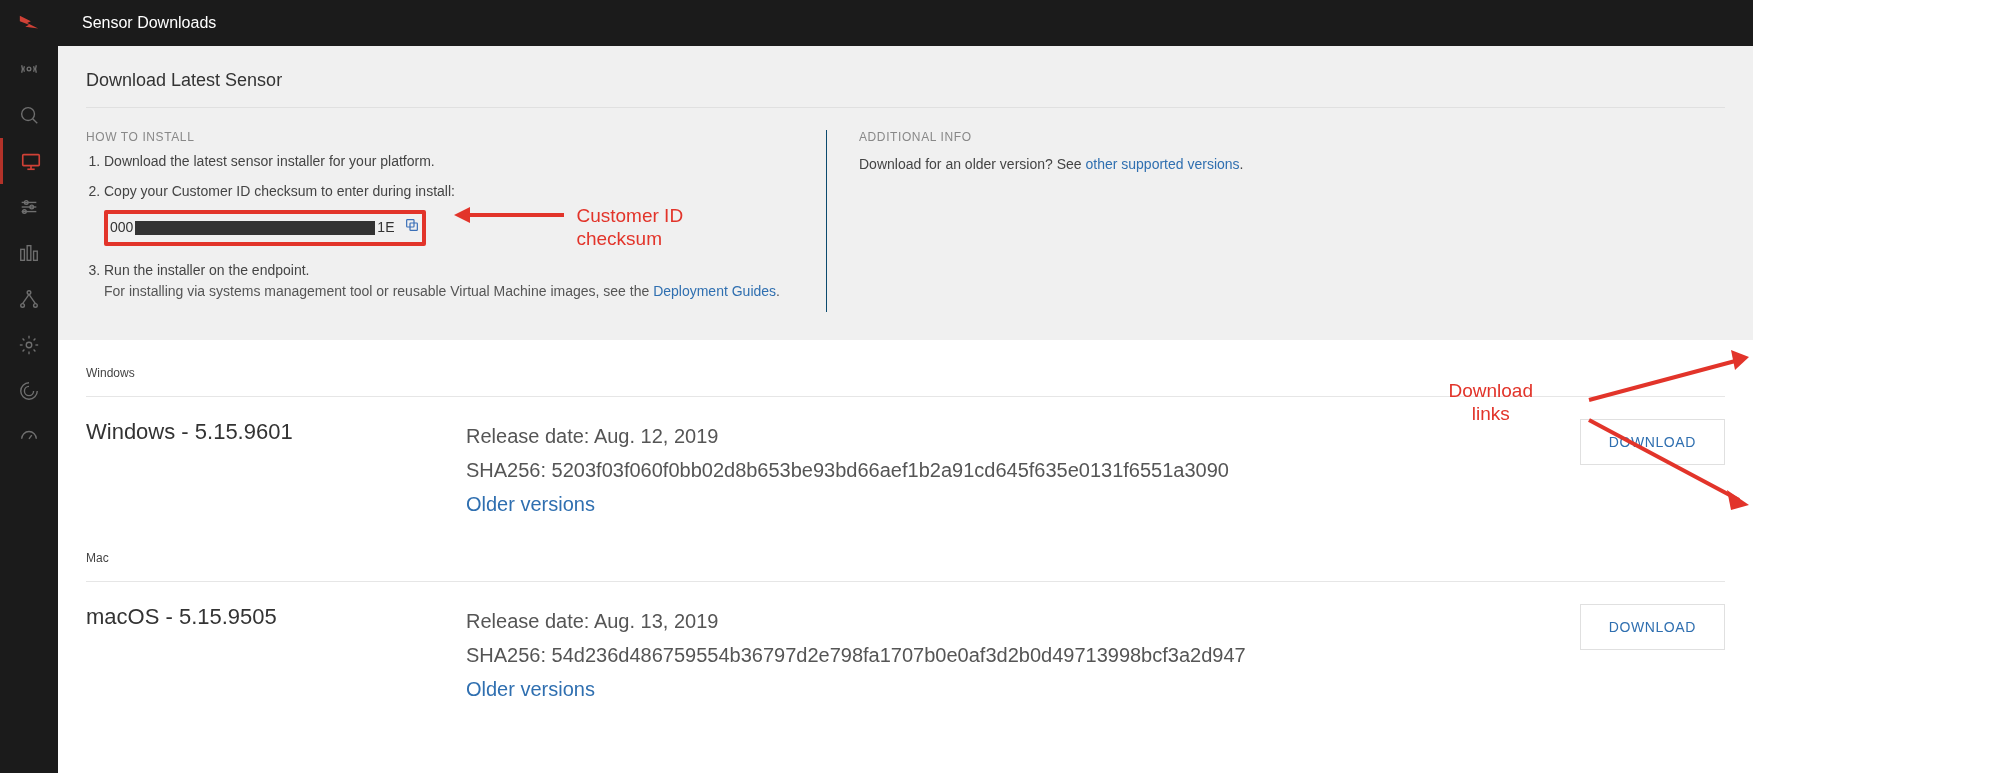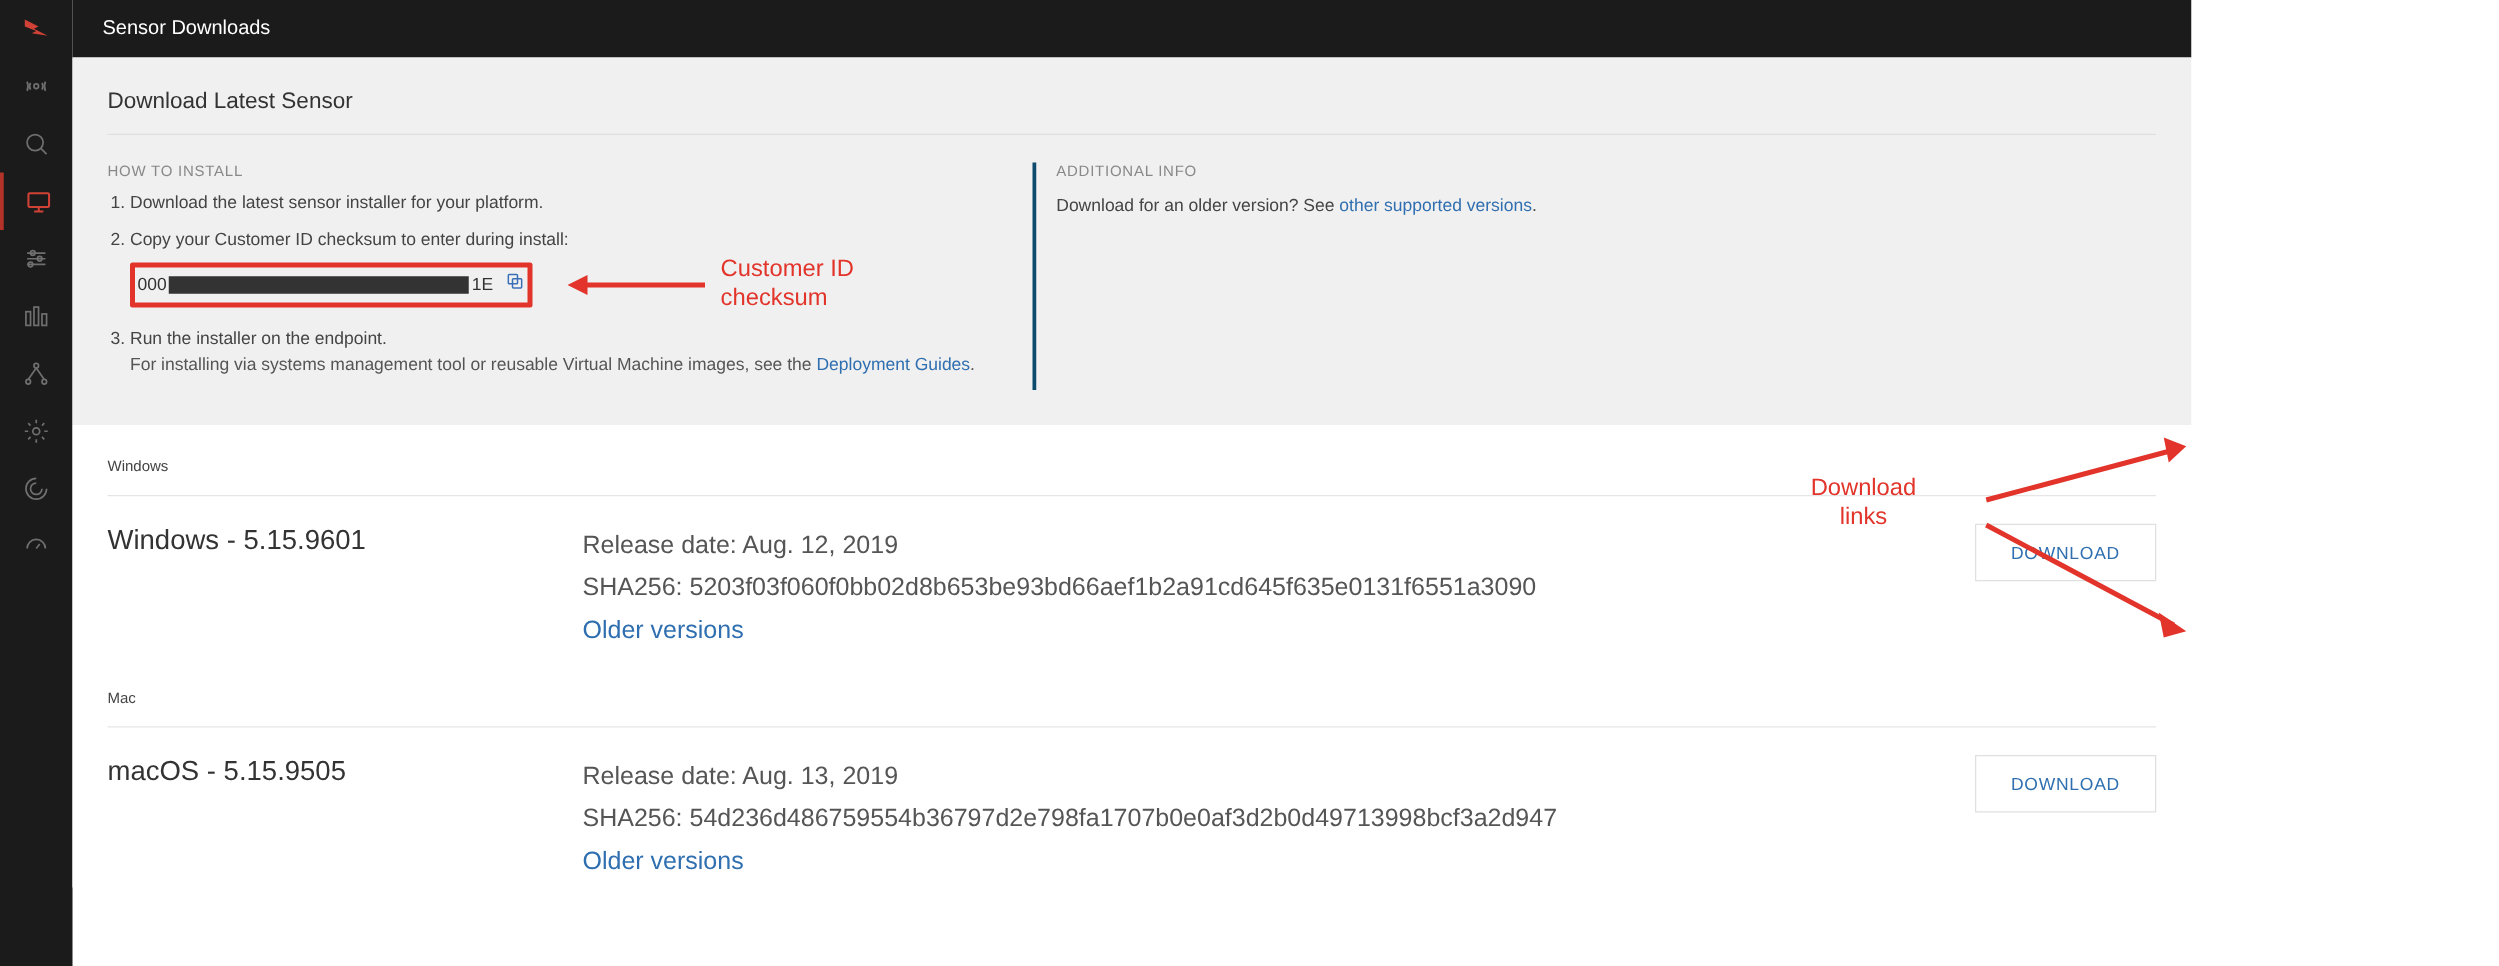--- a/index.html
+++ b/index.html
@@ -10,30 +10,30 @@
   .leftnav .navitem { width: 58px; height: 46px; display:flex; align-items:center; justify-content:center; color:#6f6f6f; }
   .leftnav .navitem.active { border-left: 3px solid #b33229; color:#d04136; }
   .leftnav svg { width: 22px; height: 22px; }
   .main { flex: 1; display: flex; flex-direction: column; }
   .topbar { height: 46px; background: #1b1b1b; color: #fff; display:flex; align-items:center; padding-left: 24px; font-size: 16px; font-weight: 400;}
   .section-latest { background: #f0f0f0; padding: 24px 28px 28px 28px; }
   .section-latest h2 { font-size: 18px; font-weight: 400; color:#333; margin-bottom: 16px; }
   .divider { border: none; border-top: 1px solid #e0e0e0; margin: 0 0 22px 0; }
   .two-col { display: flex; gap: 0; }
   .col-left { flex: 0 0 740px; padding-right: 40px; }
-  .col-right { border-left: 3px solid #0c4a6e; padding-left: 16px; flex:1; }
+  .col-right { border-left: 1px solid #0c4a6e; padding-left: 32px; flex:1; }
   .small-title { font-size: 12px; font-weight: 500; letter-spacing: 0.6px; color: #888; text-transform: uppercase; margin-bottom: 8px; }
   ol.instructions { list-style: decimal; padding-left: 18px; color:#444; }
   ol.instructions li { margin-bottom: 10px; line-height: 1.4; }
   .cid-row { display:flex; align-items:center; margin: 4px 0 10px 0; }
   .cid-box { display:flex; align-items:center; border: 4px solid #e2342a; padding: 3px 2px; border-radius: 2px; background:#f0f0f0;}
   .cid-value { font-family: inherit; font-size: 14px; color:#333; display:flex; align-items:center;}
   .cid-redact { display:inline-block; width: 240px; height: 14px; background:#333; margin: 0 2px;}
   .copy-icon { margin-left: 10px; color:#3a6fb7; }
-  .arrow1 { margin-left: 28px; display:flex; align-items:center;}
+  .arrow1 { margin-left: 28px; display:flex; align-items:flex-start;}
   .callout-text { color:#e2342a; font-size: 19px; font-weight:500; margin-left: 12px; line-height:1.2;}
   a.link { color: #2f6fb0; text-decoration: none; }
   .subnote { color:#555; margin-top:2px; }
   .os-section { padding: 26px 28px 4px 28px; background:#fff; }
   .os-label { color:#444; font-size: 12px; margin-bottom: 16px; }
   .os-divider { border: none; border-top: 1px solid #e6e6e6; margin: 0 0 22px 0; }
   .os-row { display:flex; align-items:flex-start; gap: 20px; }
   .os-title { flex: 0 0 360px; font-size: 22px; font-weight: 400; color:#333; }
   .os-meta { flex: 1; color:#555; font-size:20px; line-height:1.7; }
   .dl-col { flex: 0 0 200px; display:flex; justify-content:flex-end; align-items:flex-start;}

